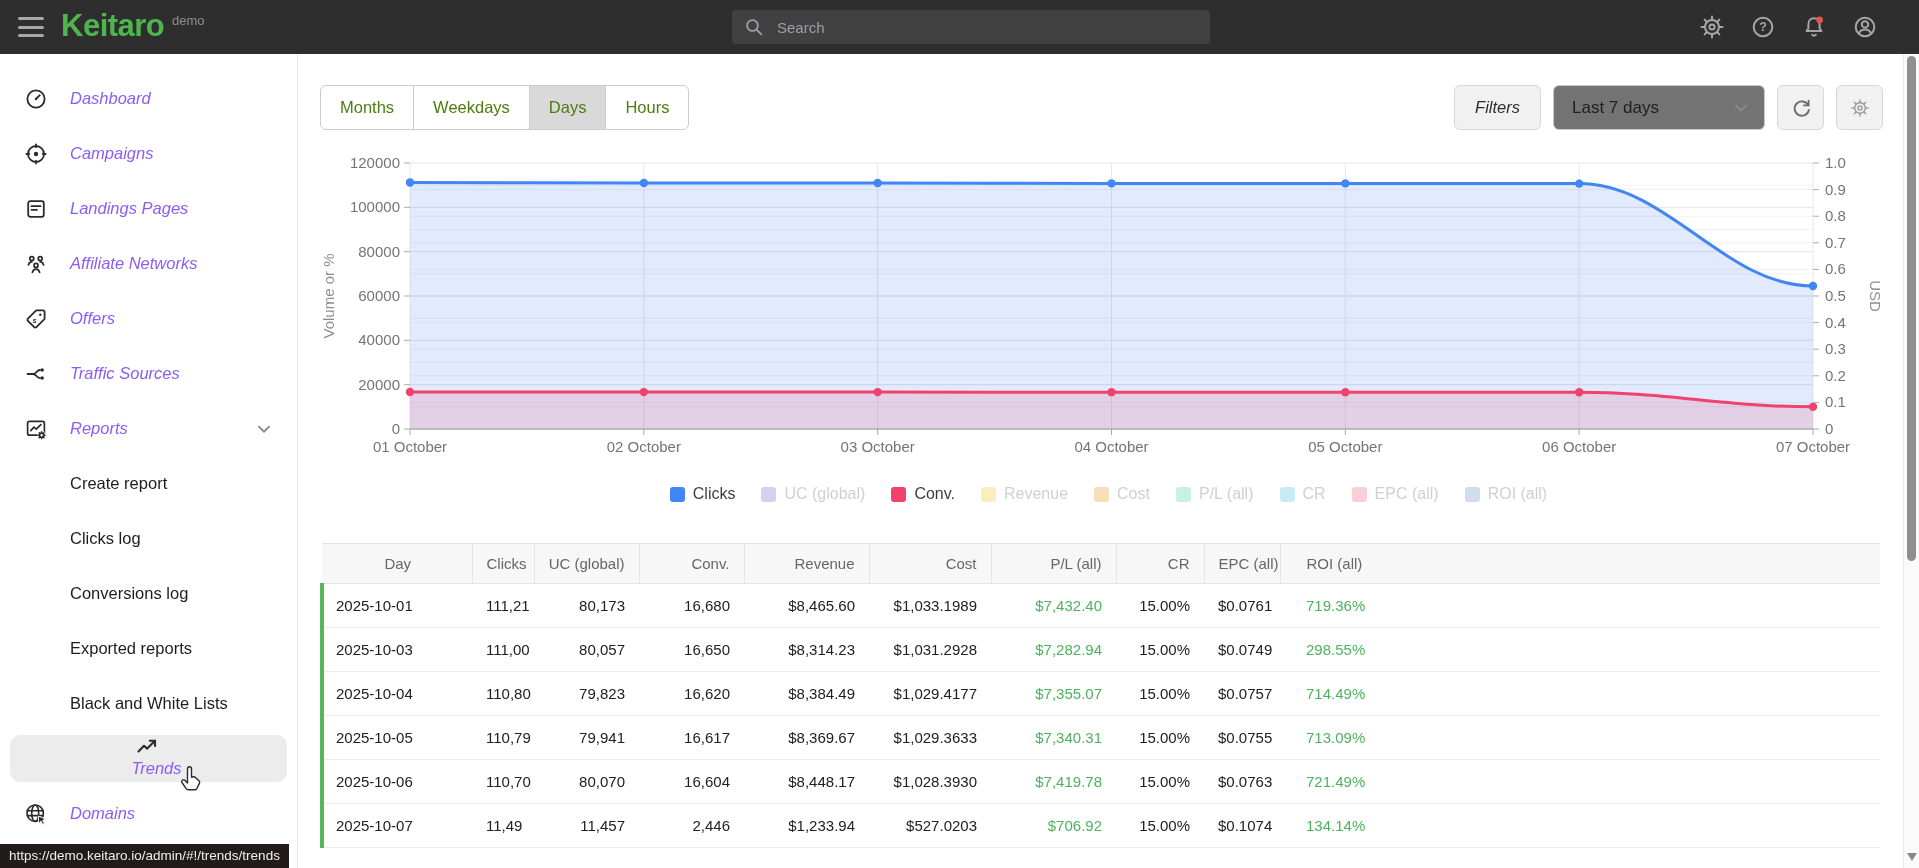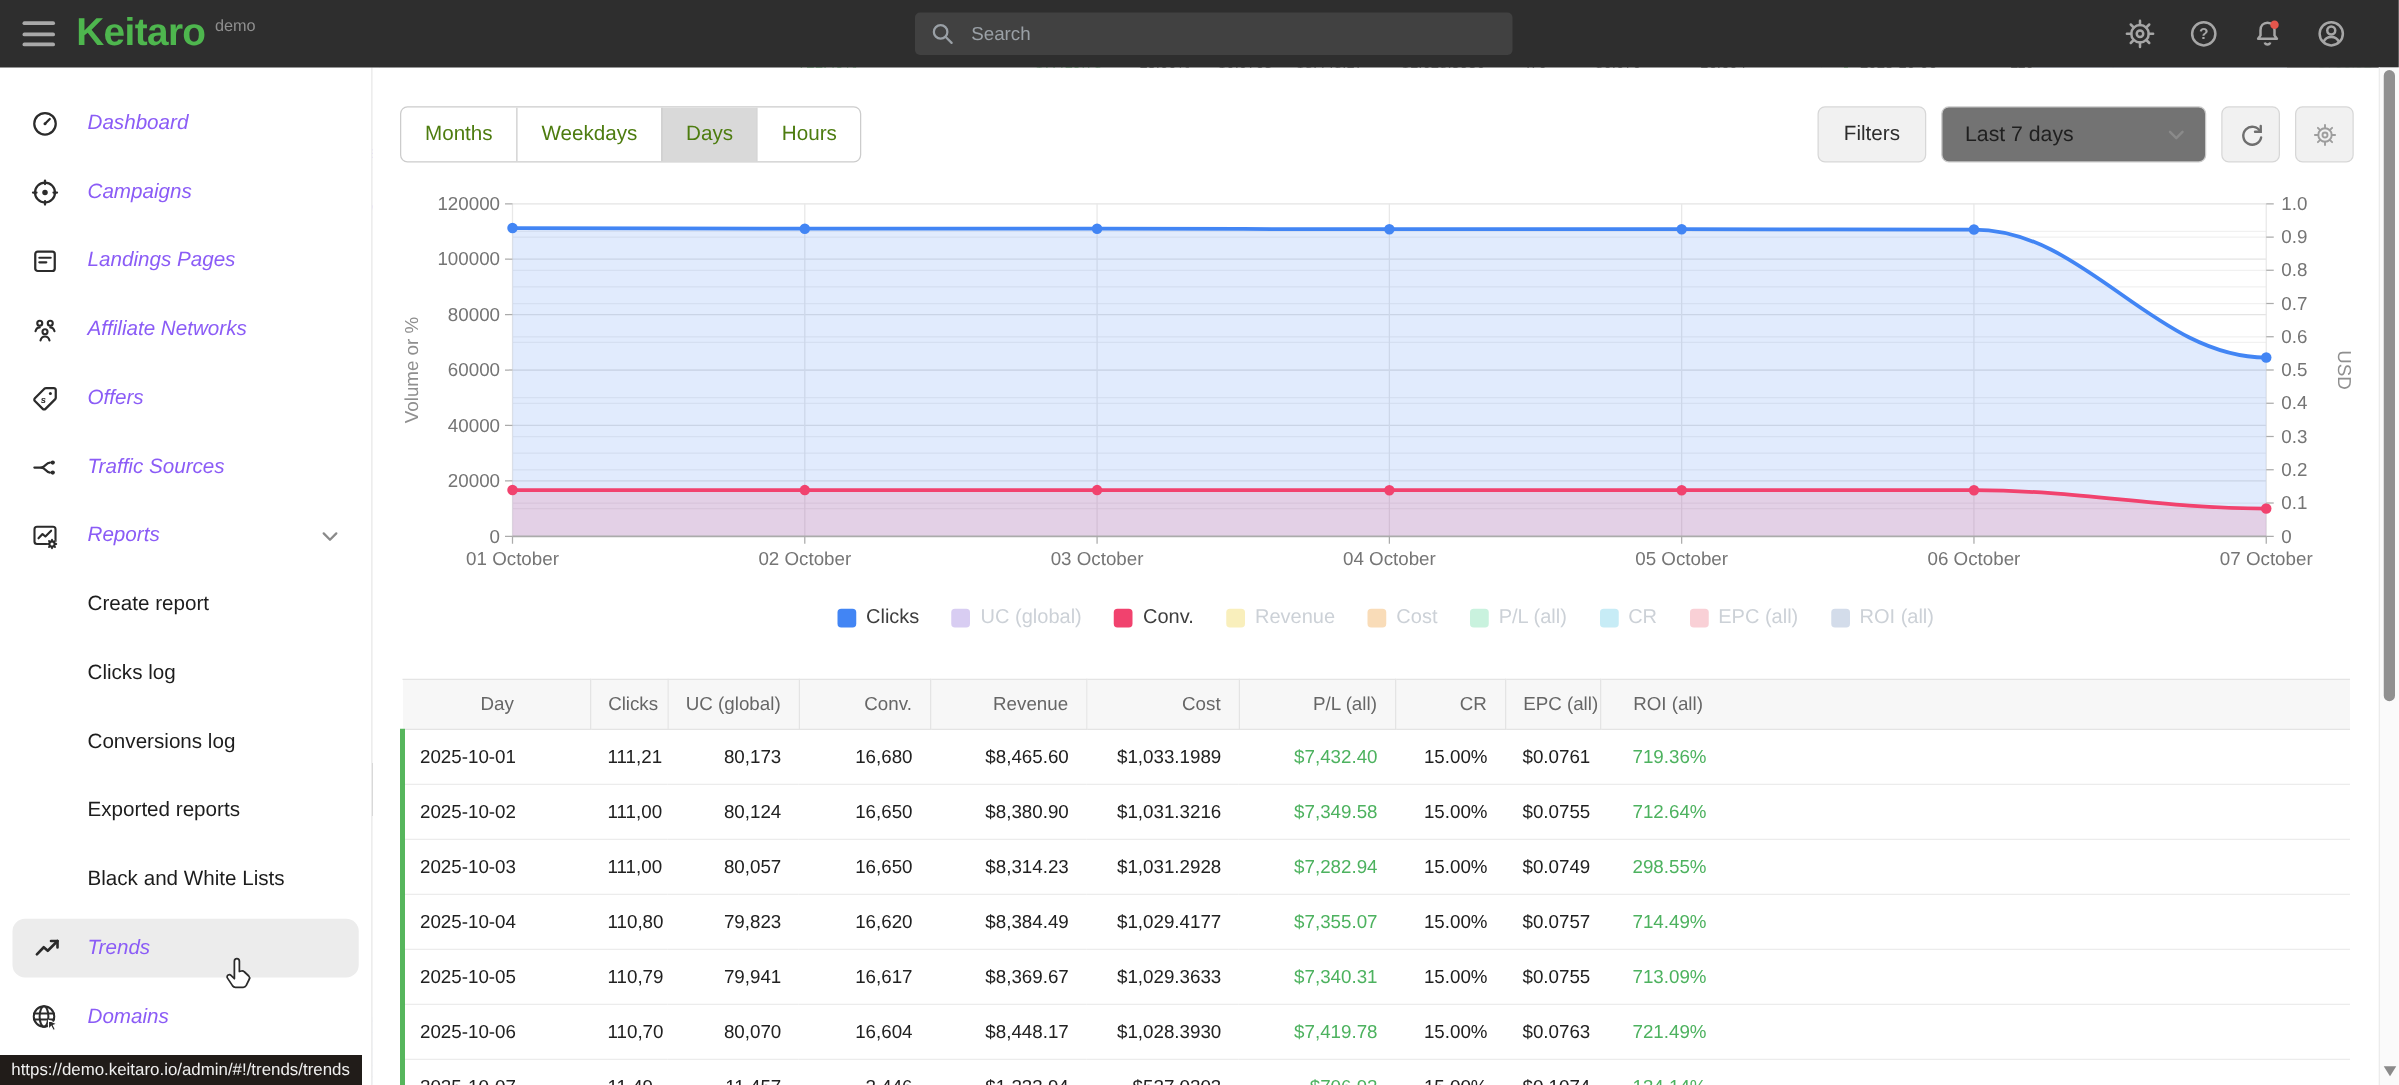--- a/index.html
+++ b/index.html
@@ -19,31 +19,31 @@
   .search input { flex:1; background:transparent; border:none; outline:none; color:#e0e0e0; font-size:15px; font-family:"Liberation Sans",sans-serif; }
   .search input::placeholder { color:#9aa0a6; }
   .top-icons { position:absolute; left:1699px; top:14px; display:flex; gap:25px; }
   .top-icons .ticon { width:26px; height:26px; cursor:pointer; }
   
   .sidebar { position:fixed; left:0; top:54px; width:298px; height:814px; background:#fff; border-right:1px solid #e8e8e8; padding-top:17px; z-index:10; }
   .nav-item { display:flex; align-items:center; height:55px; padding-left:24px; font-size:16.5px; color:#8b5cf6; cursor:pointer;font-style:italic; }
   .nav-icon { width:24px; height:24px; margin-right:22px; flex:none; }
   .nav-chevron { margin-left:auto; margin-right:22px; width:22px; height:22px; }
   .nav-sub { display:flex; align-items:center; height:55px; padding-left:70px; font-size:16.5px; color:#1d1d1d; cursor:pointer; }
-  .nav-item.active { height:47px; margin:4px 10px; padding-left:16px; background:#ececec; border-radius:10px; }
+  .nav-item.active { height:47px; margin:4px 10px; padding-left:16px; background:#ececec; border-radius:10px;flex-direction:column; }
   .nav-item.active .nav-icon { margin-right:20px; }
   
   .main { position:fixed; left:298px; top:54px; width:1621px; height:814px; background:#fff; }
   .toolbar { display:flex; justify-content:space-between; align-items:flex-end; padding:31px 36px 0 22px; height:76px; }
   .tabs { display:flex; height:45px; border:1px solid #ccc; border-radius:6px; overflow:hidden; background:#fff; }
   .tab { display:flex; align-items:center; padding:0 19px; font-size:16.5px; color:#4d7c0f; border-left:1px solid #ccc; cursor:pointer; white-space:nowrap; }
   .tab:first-child { border-left:none; }
   .tab.active { background:#d9d9d9; }
   .controls { display:flex; gap:12px; height:45px; }
-  .btn { display:flex; align-items:center; justify-content:center; height:45px; background:#f1f1f1; border:1px solid #d7d7d7; border-radius:6px; font-size:16.5px; color:#2d2d2d; padding:0 20px; cursor:pointer; }
+  .btn { display:flex; align-items:center; justify-content:center; height:45px; background:#f1f1f1; border:1px solid #d7d7d7; border-radius:6px; font-size:16.5px; color:#2d2d2d; padding:0 20px; cursor:pointer;font-style:italic; }
   .select { display:flex; align-items:center; justify-content:space-between; width:212px; height:45px; background:#737373; border:1px solid #c9c9c9; border-radius:6px; padding:0 12px 0 18px; font-size:17px; color:#1f1f1f; cursor:pointer; }
   .iconbtn { width:47px; padding:0; }
   
   .chart { position:relative; width:1621px; height:340px; }
   .chart svg { position:absolute; left:0; top:0; }
   
   .legend { display:flex; justify-content:center; align-items:center; gap:26px; height:48px; }
   .lg-item { display:flex; align-items:center; gap:8px; cursor:pointer; }
   .lg-sw { width:15px; height:15px; border-radius:3px; }
   .lg-label { font-size:16px; color:#3e3e3e; }
@@ -442,32 +442,20 @@
           <td>80,173</td>
           <td>16,680</td>
           <td>$8,465.60</td>
           <td>$1,033.1989</td>
           <td class="green">$7,432.40</td>
           <td>15.00%</td>
           <td>$0.0761</td>
           <td class="green">719.36%</td>
         </tr>
         <tr>
-          <td>2025-10-02</td>
-          <td>111,00</td>
-          <td>80,124</td>
-          <td>16,650</td>
-          <td>$8,380.90</td>
-          <td>$1,031.3216</td>
-          <td class="green">$7,349.58</td>
-          <td>15.00%</td>
-          <td>$0.0755</td>
-          <td class="green">712.64%</td>
-        </tr>
-        <tr>
           <td>2025-10-03</td>
           <td>111,00</td>
           <td>80,057</td>
           <td>16,650</td>
           <td>$8,314.23</td>
           <td>$1,031.2928</td>
           <td class="green">$7,282.94</td>
           <td>15.00%</td>
           <td>$0.0749</td>
           <td class="green">298.55%</td>

